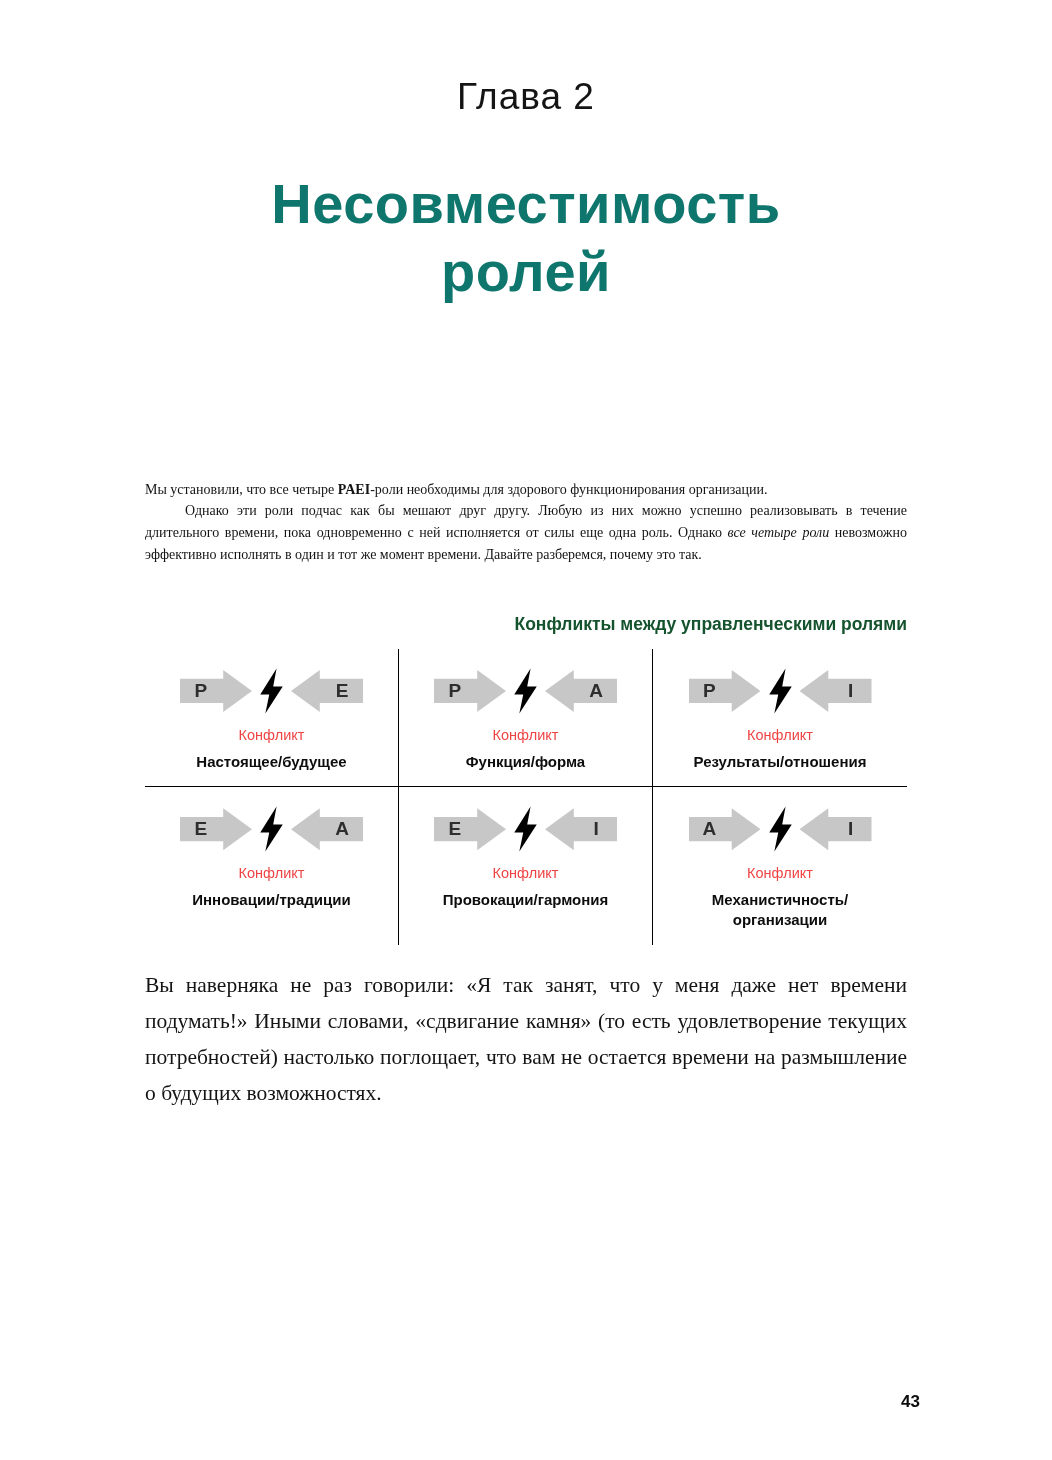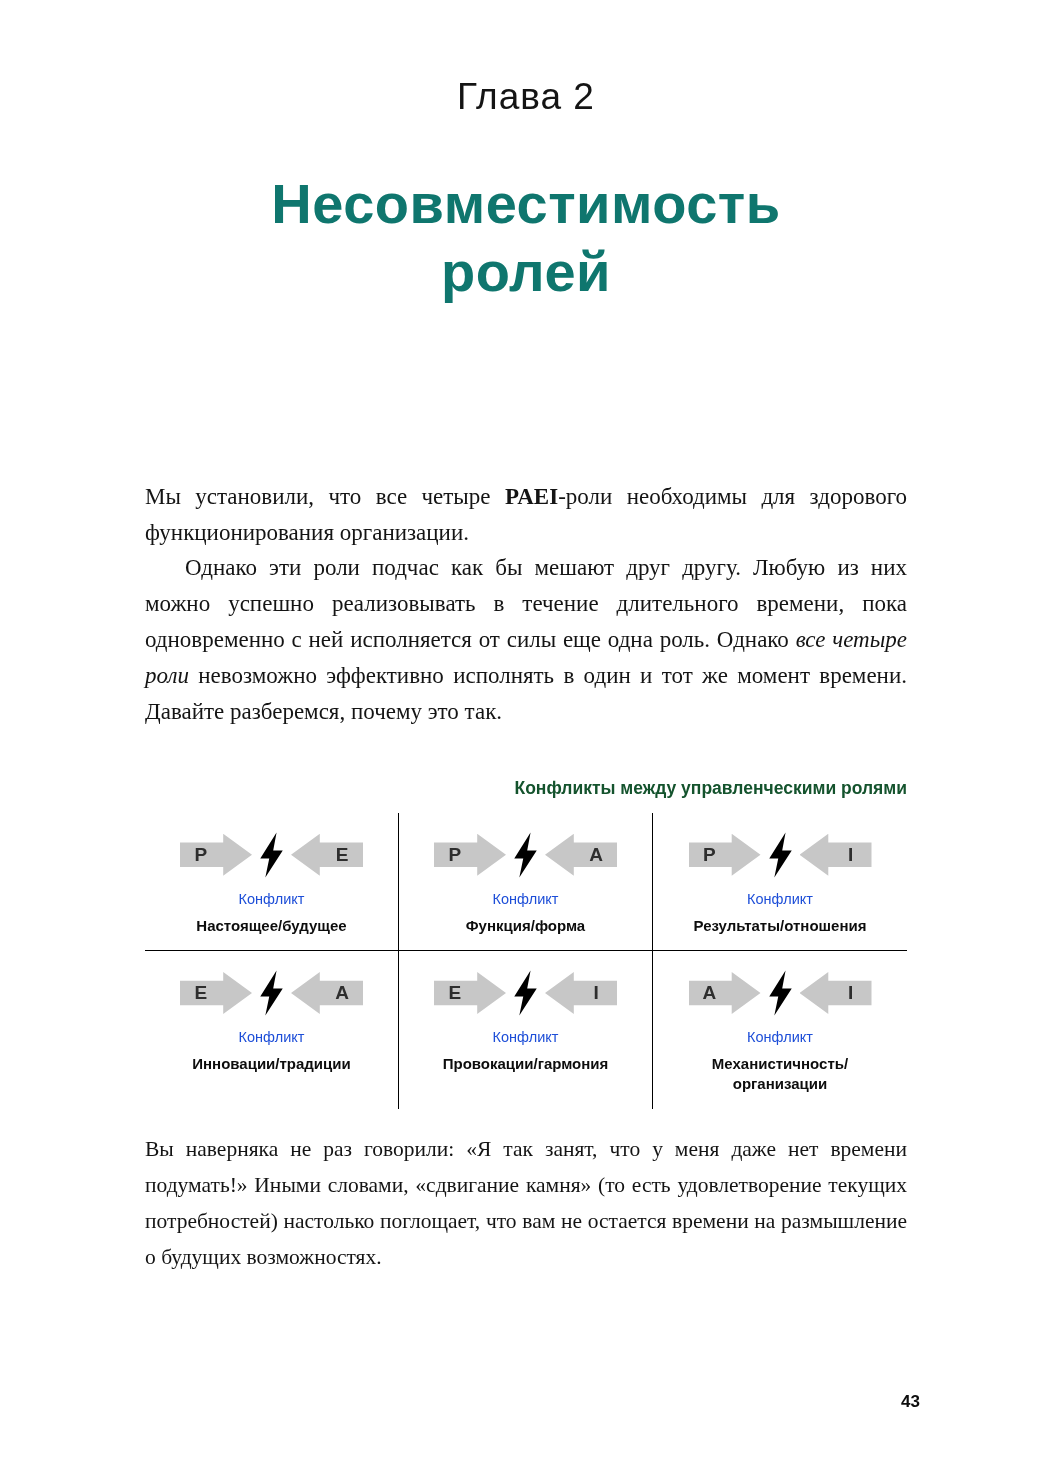--- a/index.html
+++ b/index.html
@@ -39,21 +39,21 @@
     line-height: 1.22;
     letter-spacing: 0.5px;
     color: #0f766e;
     margin-top: 52px;
     white-space: pre-line;
   }
 
   
   .body-block {
     margin-top: 172px;
-    font-size: 23px;
+    font-size: 14px;
     line-height: 1.56;
     text-align: justify;
     color: #141414;
   }
   .body-block p { margin: 0; }
   .body-block p.indent { text-indent: 40px; }
   .b { font-weight: 700; }
   .i { font-style: italic; }
 
   
@@ -108,21 +108,21 @@
     color: #2e2e2e;
     width: 58%;
     text-align: center;
   }
   .bolt { width: 27px; height: 46px; flex: 0 0 auto; }
   .bolt path { fill: #000; }
 
   .conflict-word {
     font-family: "Liberation Sans", sans-serif;
     font-size: 14.5px;
-    color: #1d4ed8;
+    color: #ef4444;
     margin-top: 10px;
   }
   .conflict-type {
     font-family: "Liberation Sans", sans-serif;
     font-weight: 700;
     font-size: 15px;
     color: #0d0d0d;
     margin-top: 9px;
     white-space: pre-line;
     line-height: 1.35;

